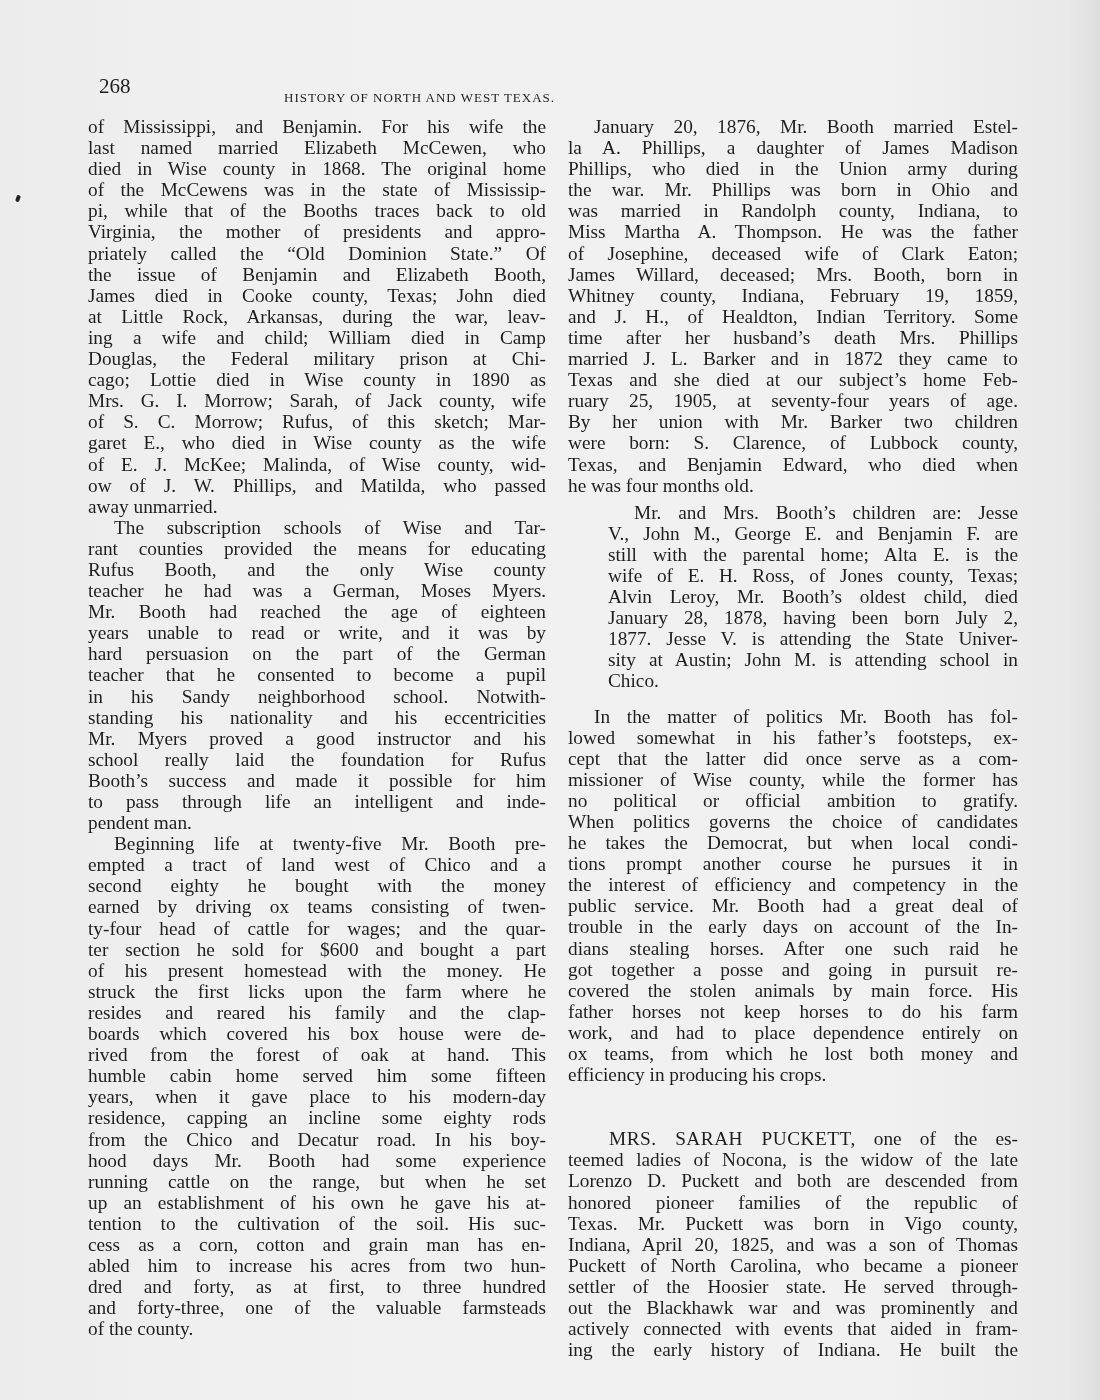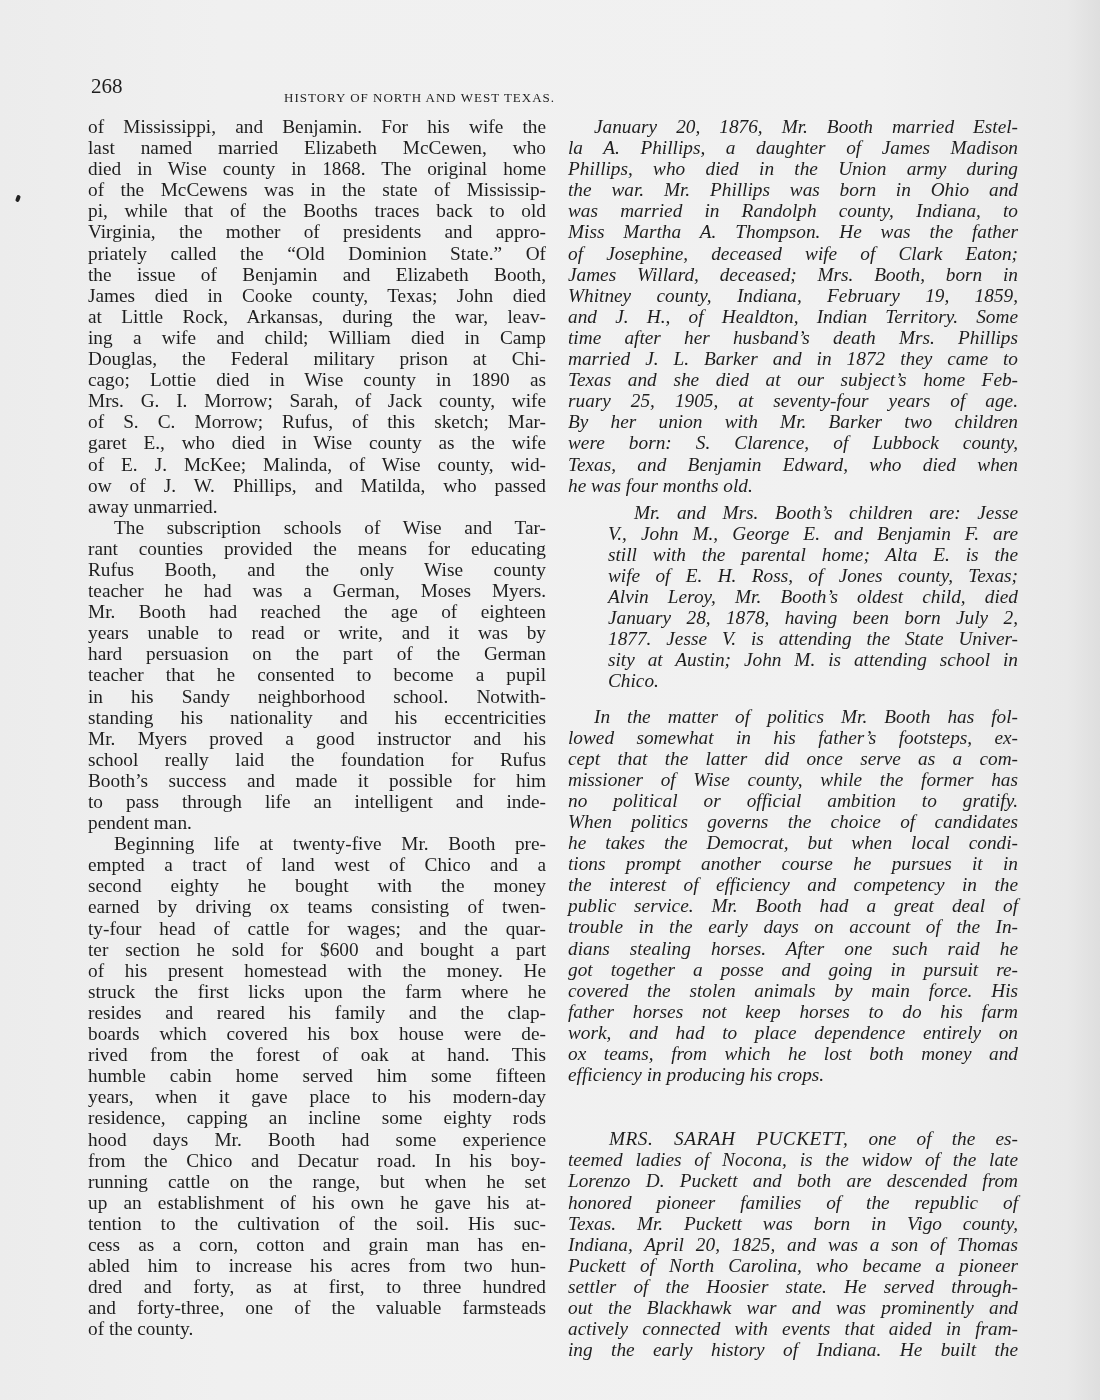--- a/index.html
+++ b/index.html
@@ -24,21 +24,21 @@
     }
     .header {
       position: absolute;
       top: 74px;
       left: 91px;
       width: 720px;
       height: 30px;
     }
     .page-number {
       position: absolute;
-      left: 0;
+      left: 8px;
       top: 0;
       font-family: "Liberation Serif", serif;
       font-size: 21px;
     }
     .running-head {
       position: absolute;
       left: 193px;
       top: 16px;
       font-family: "Liberation Serif", serif;
       font-size: 13px;
@@ -54,21 +54,20 @@
       text-align: justify;
       hyphens: manual;
     }
     .col-left {
       left: 88px;
       width: 458px;
     }
     .col-right {
       left: 568px;
       width: 450px;
-      font-style: italic;
     }
     .para {
       margin: 0;
       text-indent: 0;
     }
     .para.gap {
       margin-top: 6px;
       margin-left: 40px;
     }
     .para.gap-lg {
@@ -164,22 +163,22 @@
       <span class="line">ty-four head of cattle for wages; and the quar-</span>
       <span class="line">ter section he sold for $600 and bought a part</span>
       <span class="line">of his present homestead with the money. He</span>
       <span class="line">struck the first licks upon the farm where he</span>
       <span class="line">resides and reared his family and the clap-</span>
       <span class="line">boards which covered his box house were de-</span>
       <span class="line">rived from the forest of oak at hand.  This</span>
       <span class="line">humble cabin home served him some fifteen</span>
       <span class="line">years, when it gave place to his modern-day</span>
       <span class="line">residence, capping an incline some eighty rods</span>
+      <span class="line">from the Chico and Decatur road.  In his boy-</span>
       <span class="line">hood days Mr. Booth had some experience</span>
-      <span class="line">from the Chico and Decatur road.  In his boy-</span>
       <span class="line">running cattle on the range, but when he set</span>
       <span class="line">up an establishment of his own he gave his at-</span>
       <span class="line">tention to the cultivation of the soil.  His suc-</span>
       <span class="line">cess as a corn, cotton and grain man has en-</span>
       <span class="line">abled him to increase his acres from two hun-</span>
       <span class="line">dred and forty, as at first, to three hundred</span>
       <span class="line">and forty-three, one of the valuable farmsteads</span>
       <span class="line last">of the county.</span>
     </div>
   </div>

